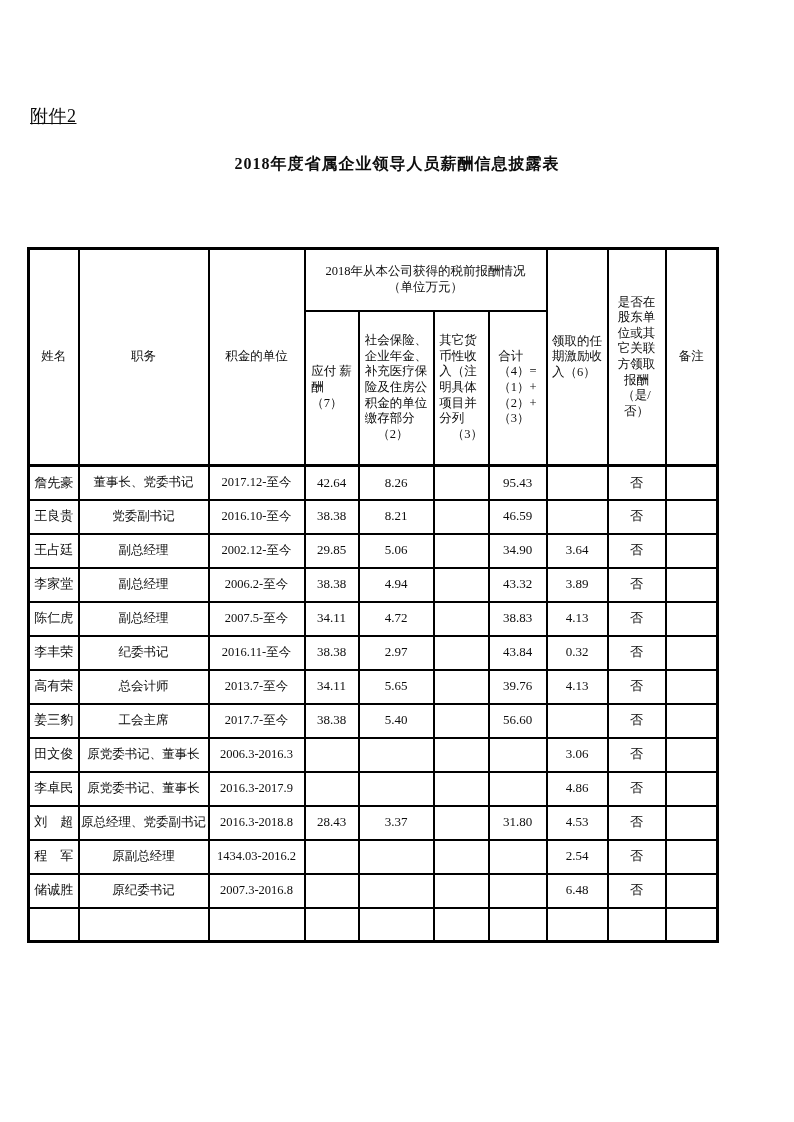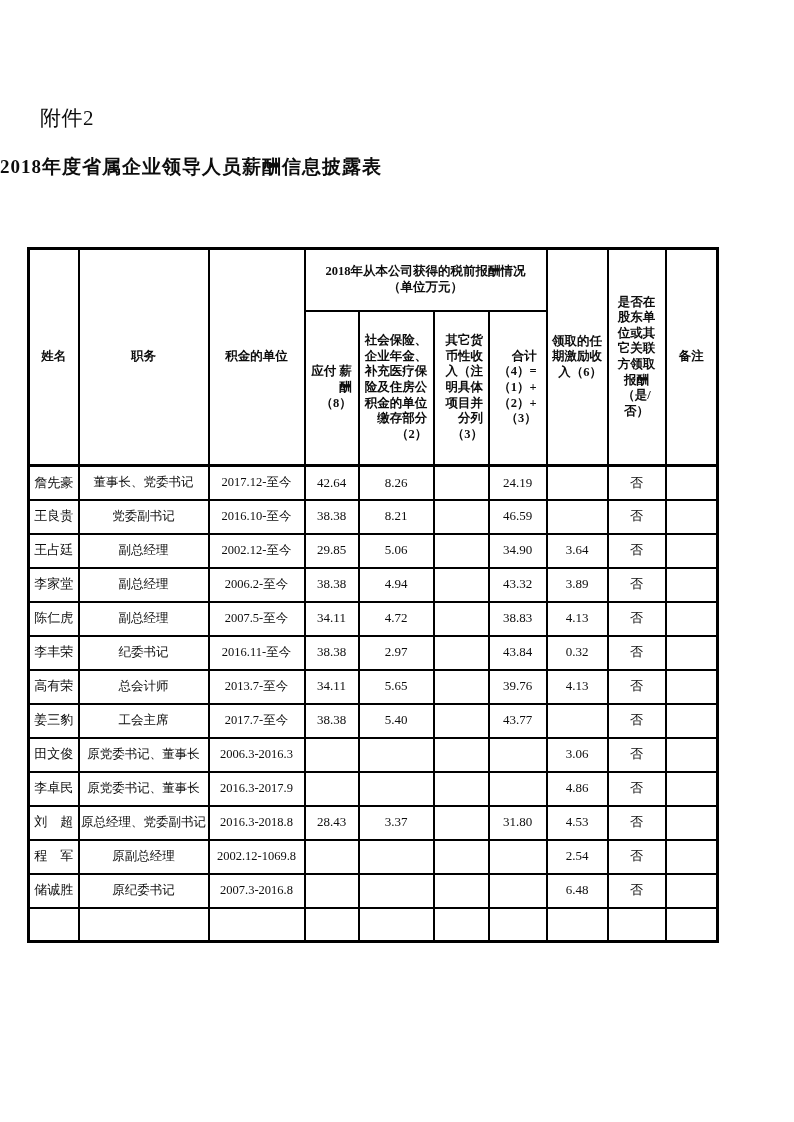--- a/index.html
+++ b/index.html
@@ -9,32 +9,33 @@
   }
   body {
     width: 794px;
     height: 1122px;
     position: relative;
     font-family: "Liberation Serif", "DejaVu Serif", serif;
     color: #0d0d0d;
   }
   .attachment-label {
     position: absolute;
-    left: 40px;
+    left: 30px;
     top: 104px;
-    font-size: 21px;
+    font-size: 18px;
     letter-spacing: 0.5px;
+    text-decoration: underline;
   }
   .page-title {
     position: absolute;
     left: 0;
     top: 154px;
     width: 100%;
-    text-align: left;
-    font-size: 19px;
+    text-align: center;
+    font-size: 16px;
     font-weight: bold;
     letter-spacing: 1px;
   }
   table.salary-table {
     position: absolute;
     left: 27px;
     top: 247px;
     width: 689px;
     table-layout: fixed;
     border-collapse: collapse;
@@ -50,26 +51,26 @@
     font-size: 13px;
     overflow: hidden;
     line-height: 1.25;
   }
   .salary-table thead {
     border-bottom: 3px solid #000;
   }
   tr.group-row { height: 62px; }
   tr.sub-row { height: 155px; }
   tr.data-row { height: 34px; }
-  th.hdr { font-size: 12.5px; font-weight: bold; }
+  th.hdr { font-size: 12.5px; }
   .pre { white-space: pre-line; }
   
   th.block-left > span {
     display: inline-block;
-    text-align: right;
+    text-align: left;
     white-space: pre-line;
   }
   td.position-cell { font-size: 12.5px; padding: 1px 0; }
   td.term-cell { font-size: 12.5px; }
 </style>
 </head>
 <body>
 
 <div class="attachment-label">附件2</div>
 
@@ -104,21 +105,21 @@
 它关联
 方领取
 报酬
 （是/
 否）</th>
       <th class="hdr" rowspan="2">备注</th>
     </tr>
     <tr class="sub-row">
       <th class="hdr block-left"><span>应付 薪
 酬
-（8）</span></th>
+（7）</span></th>
       <th class="hdr block-left"><span>社会保险、
 企业年金、
 补充医疗保
 险及住房公
 积金的单位
 缴存部分
 　（2）</span></th>
       <th class="hdr block-left"><span>其它货
 币性收
 入（注
@@ -134,21 +135,21 @@
     </tr>
   </thead>
   <tbody>
       <tr class="data-row">
     <td>詹先豪</td>
     <td class="position-cell">董事长、党委书记</td>
     <td class="term-cell">2017.12-至今</td>
     <td>42.64</td>
     <td>8.26</td>
     <td></td>
-    <td>24.19</td>
+    <td>95.43</td>
     <td></td>
     <td>否</td>
     <td></td>
   </tr>
       <tr class="data-row">
     <td>王良贵</td>
     <td class="position-cell">党委副书记</td>
     <td class="term-cell">2016.10-至今</td>
     <td>38.38</td>
     <td>8.21</td>
@@ -218,21 +219,21 @@
     <td>否</td>
     <td></td>
   </tr>
       <tr class="data-row">
     <td>姜三豹</td>
     <td class="position-cell">工会主席</td>
     <td class="term-cell">2017.7-至今</td>
     <td>38.38</td>
     <td>5.40</td>
     <td></td>
-    <td>43.77</td>
+    <td>56.60</td>
     <td></td>
     <td>否</td>
     <td></td>
   </tr>
       <tr class="data-row">
     <td>田文俊</td>
     <td class="position-cell">原党委书记、董事长</td>
     <td class="term-cell">2006.3-2016.3</td>
     <td></td>
     <td></td>
@@ -262,21 +263,21 @@
     <td>3.37</td>
     <td></td>
     <td>31.80</td>
     <td>4.53</td>
     <td>否</td>
     <td></td>
   </tr>
       <tr class="data-row">
     <td>程　军</td>
     <td class="position-cell">原副总经理</td>
-    <td class="term-cell">2002.12-1069.8</td>
+    <td class="term-cell">1434.03-2016.2</td>
     <td></td>
     <td></td>
     <td></td>
     <td></td>
     <td>2.54</td>
     <td>否</td>
     <td></td>
   </tr>
       <tr class="data-row">
     <td>储诚胜</td>

